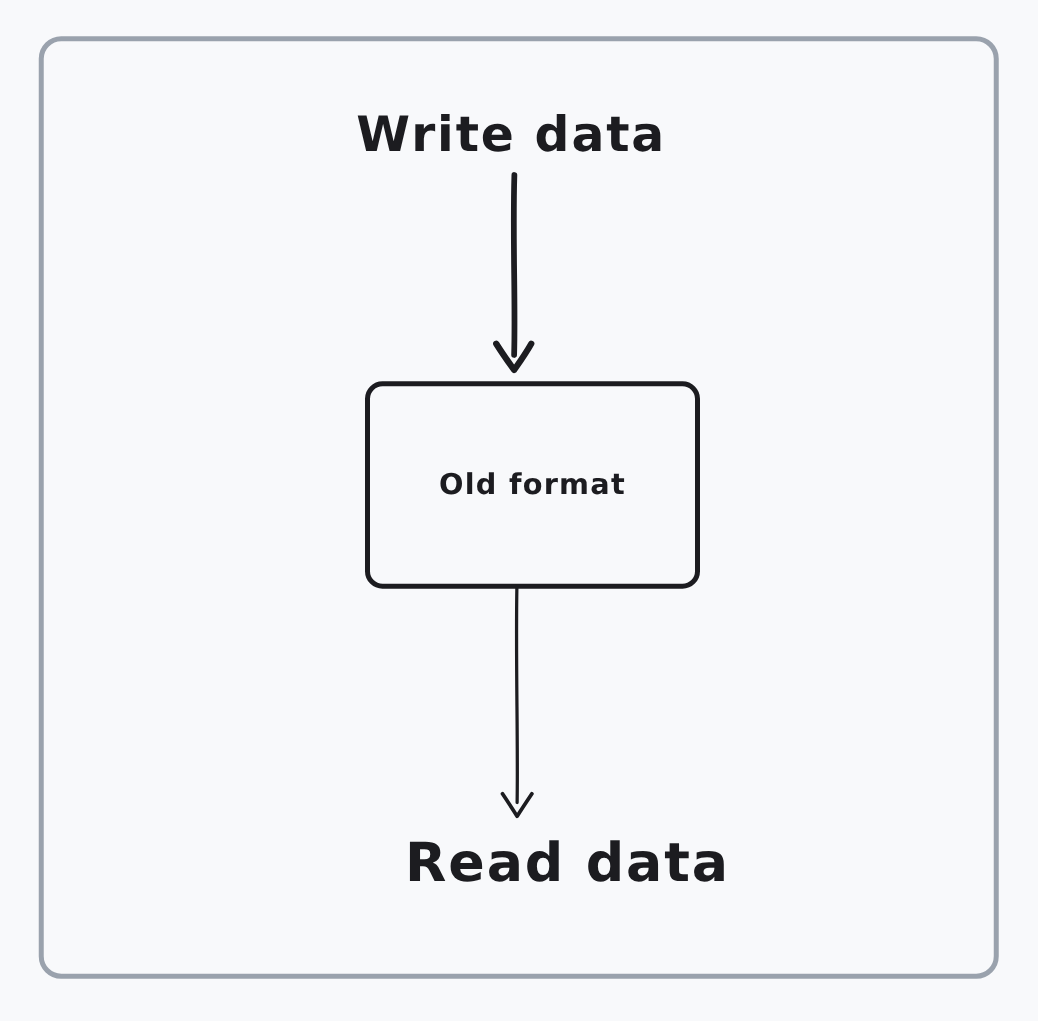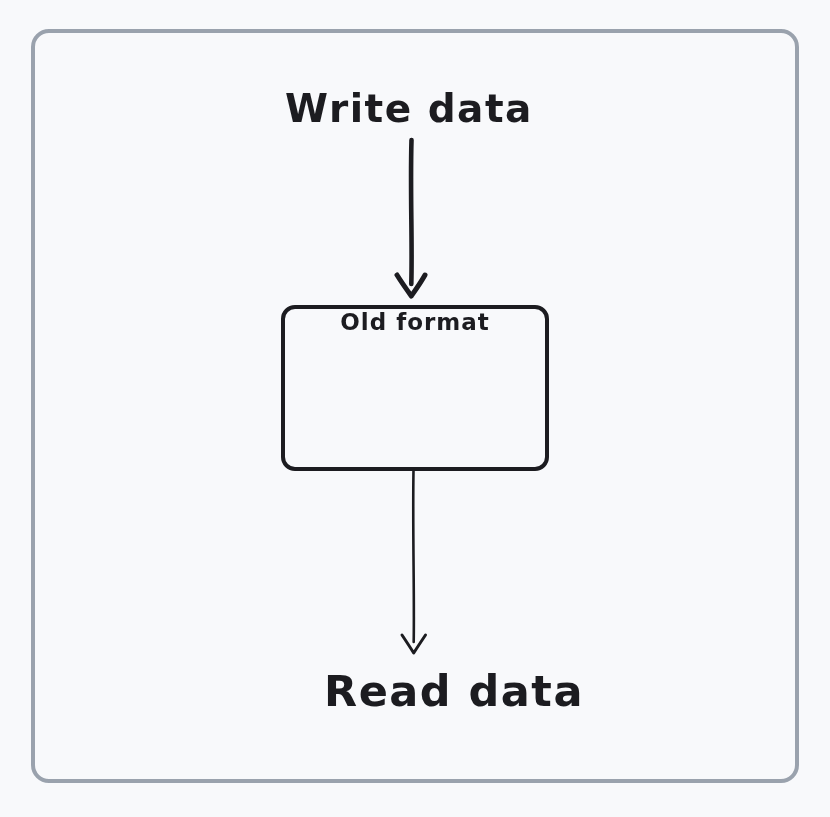--- a/index.html
+++ b/index.html
@@ -42,27 +42,27 @@
     transform: translateX(-6px);
   }
   .label-bottom {
     top: 666px;
     font-size: 43px;
     transform: translateX(-1px);
     margin-left: 40px;
   }
   .node {
     position: absolute;
-    left: 281px; top: 305px;
+    left: 292px; top: 305px;
     width: 268px; height: 166px;
     border: 4px solid var(--ink);
     border-radius: 14px;
     background: transparent;
     display: flex;
-    align-items: flex-start;
+    align-items: center;
     justify-content: center;
   }
   .node-label {
     font-size: 23px;
     font-weight: 700;
     letter-spacing: 1px;
     color: var(--ink);
   }
   .arrow {
     position: absolute;

